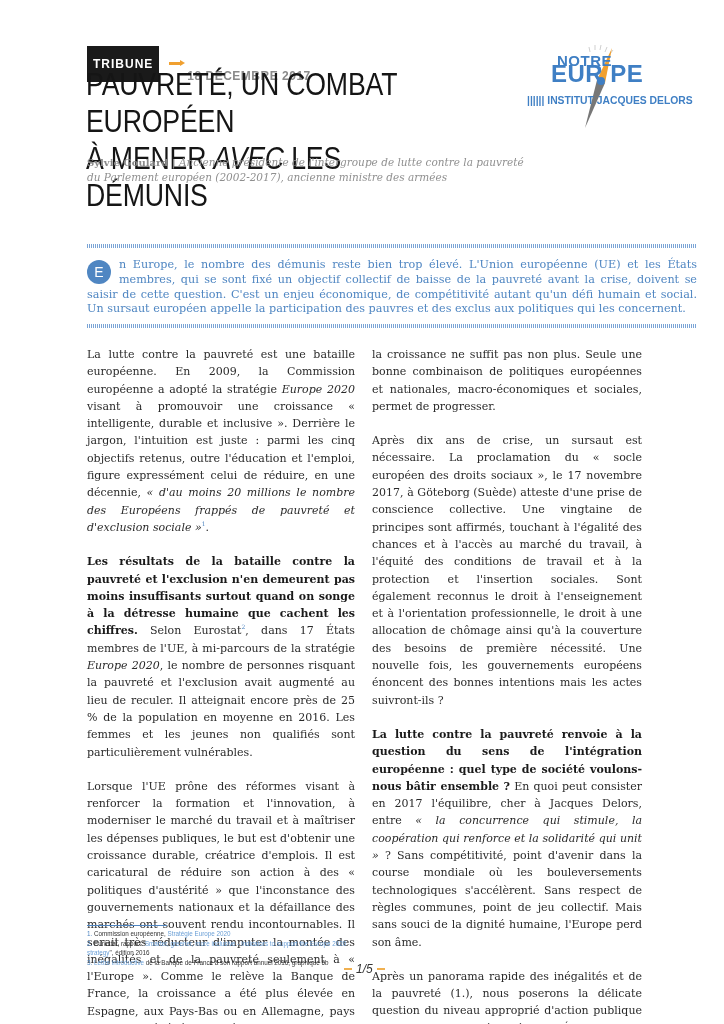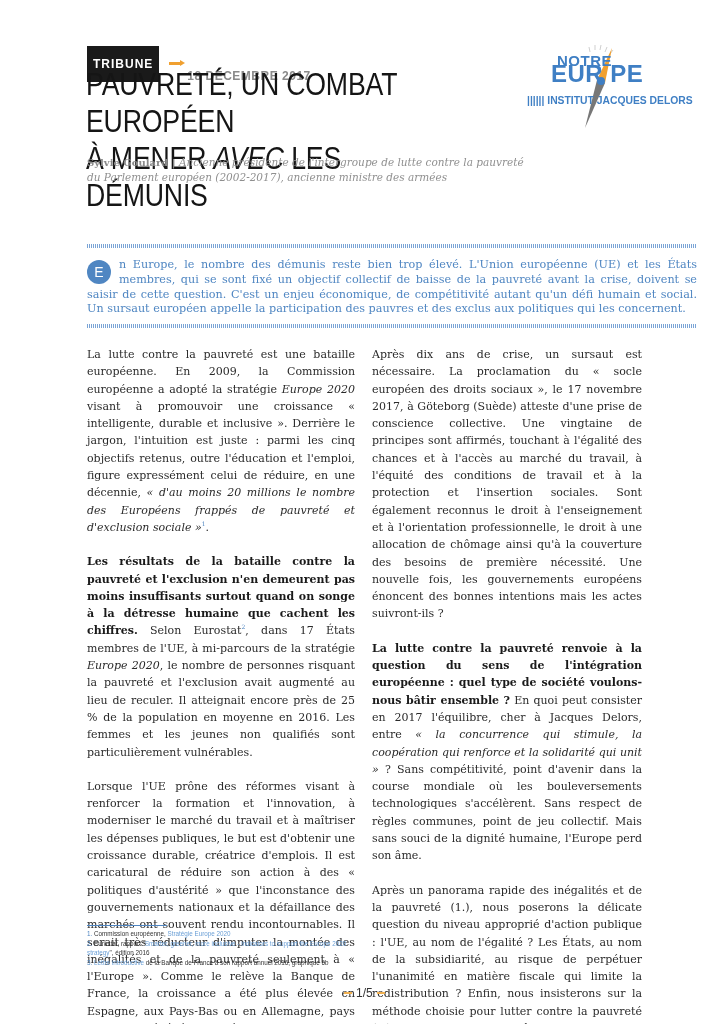--- a/index.html
+++ b/index.html
@@ -43,21 +43,21 @@
   .col p { margin: 0 0 17px 0; }
   .col b { font-weight: bold; color: #1a1a1a; margin-top: 6px; }
   .col i { }
   sup { font-size: 6px; color: #4f86c2; vertical-align: super; line-height: 0; }
 
   .footnote-rule { position: absolute; left: 87px; top: 925px; width: 80px; height: 1px; background: #4f86c2; }
   .footnotes { position: absolute; left: 87px; top: 929px; width: 280px; font-family: "Liberation Sans", sans-serif; font-size: 6.3px; line-height: 9.5px; color: #333; }
   .footnotes .link { color: #6a9fd6; }
   .footnotes .num { color: #4f86c2; }
 
-  .page-num { position: absolute; left: 340px; top: 986px; display: flex; align-items: center; font-family: "Liberation Sans", sans-serif; font-size: 12px; color: #333; }
+  .page-num { position: absolute; left: 340px; top: 962px; display: flex; align-items: center; font-family: "Liberation Sans", sans-serif; font-size: 12px; color: #333; font-style: italic; }
   .page-num .dash { width: 8px; height: 2px; background: #f0b050; margin: 0 4px; }
 </style>
 </head>
 <body>
 
 <div class="header-meta">
   <span class="tag">TRIBUNE</span>
   <span class="arrow-mark"></span>
   <span class="date">18 DÉCEMBRE 2017</span>
 </div>
@@ -102,20 +102,21 @@
   </p>
   <p>
     <b>Les résultats de la bataille contre la pauvreté et l'exclusion n'en demeurent pas moins insuffisants surtout quand on songe à la détresse humaine que cachent les chiffres.</b><span> Selon Eurostat</span><sup>2</sup><span>, dans 17 États membres de l'UE, à mi-parcours de la stratégie </span><i>Europe 2020</i><span>, le nombre de personnes risquant la pauvreté et l'exclusion avait augmenté au lieu de reculer. Il atteignait encore près de 25 % de la population en moyenne en 2016. Les femmes et les jeunes non qualifiés sont particulièrement vulnérables.</span>
   </p>
   <p>
     <span>Lorsque l'UE prône des réformes visant à renforcer la formation et l'innovation, à moderniser le marché du travail et à maîtriser les dépenses publiques, le but est d'obtenir une croissance durable, créatrice d'emplois. Il est caricatural de réduire son action à des « politiques d'austérité » que l'inconstance des gouvernements nationaux et la défaillance des marchés ont souvent rendu incontournables. Il serait très réducteur d'imputer la montée des inégalités et de la pauvreté seulement à « l'Europe ». Comme le relève la Banque de France, la croissance a été plus élevée en Espagne, aux Pays-Bas ou en Allemagne, pays ayant procédé à des réformes structurelles qu'en France ou en Italie</span>
   </p>
 </div>
 
 <div class="col right">
+  <p>la croissance ne suffit pas non plus. Seule une bonne combinaison de politiques européennes et nationales, macro-économiques et sociales, permet de progresser.</p>
   <p>Après dix ans de crise, un sursaut est nécessaire. La proclamation du « socle européen des droits sociaux », le 17 novembre 2017, à Göteborg (Suède) atteste d'une prise de conscience collective. Une vingtaine de principes sont affirmés, touchant à l'égalité des chances et à l'accès au marché du travail, à l'équité des conditions de travail et à la protection et l'insertion sociales. Sont également reconnus le droit à l'enseignement et à l'orientation professionnelle, le droit à une allocation de chômage ainsi qu'à la couverture des besoins de première nécessité. Une nouvelle fois, les gouvernements européens énoncent des bonnes intentions mais les actes suivront-ils ?</p>
   <p>
     <b>La lutte contre la pauvreté renvoie à la question du sens de l'intégration européenne : quel type de société voulons-nous bâtir ensemble ?</b><span> En quoi peut consister en 2017 l'équilibre, cher à Jacques Delors, entre </span><i>« la concurrence qui stimule, la coopération qui renforce et la solidarité qui unit »</i><span> ? Sans compétitivité, point d'avenir dans la course mondiale où les bouleversements technologiques s'accélèrent. Sans respect de règles communes, point de jeu collectif. Mais sans souci de la dignité humaine, l'Europe perd son âme.</span>
   </p>
   <p>
     <span>Après un panorama rapide des inégalités et de la pauvreté (1.), nous poserons la délicate question du niveau approprié d'action publique : l'UE, au nom de l'égalité ? Les États, au nom de la subsidiarité, au risque de perpétuer l'unanimité en matière fiscale qui limite la redistribution ? Enfin, nous insisterons sur la méthode choisie pour lutter contre la pauvreté (3.), politiques qui doivent être conçues </span>
   </p>
 </div>
 
 <div class="footnote-rule"></div>

